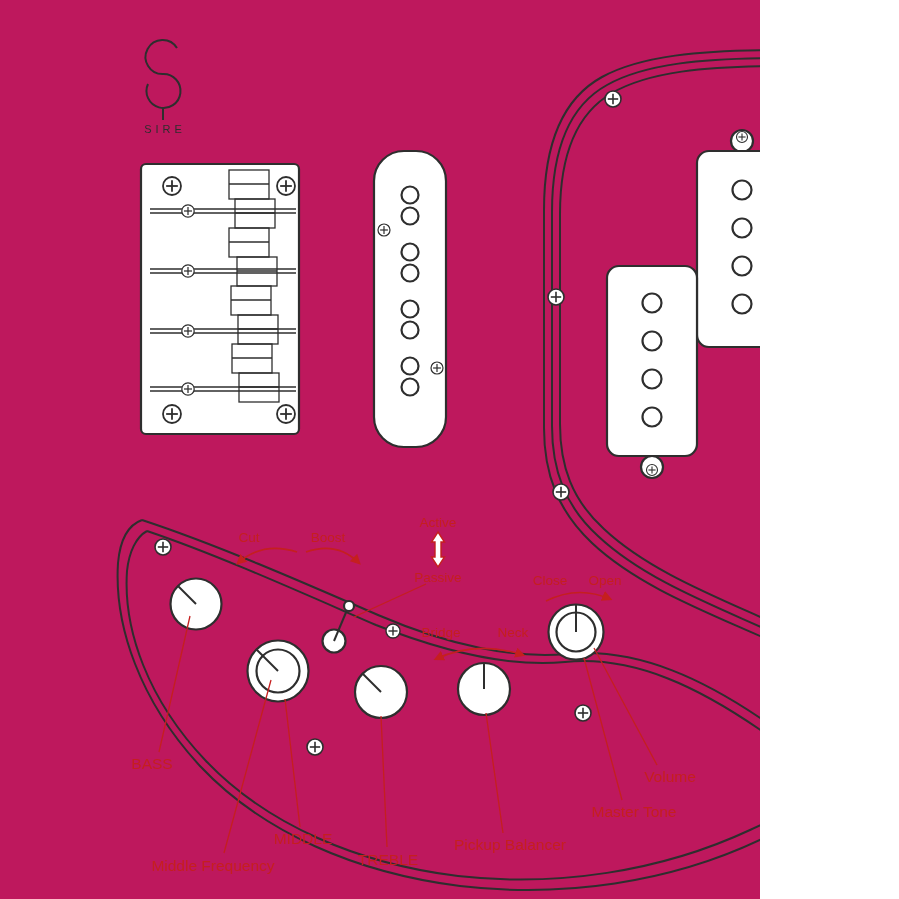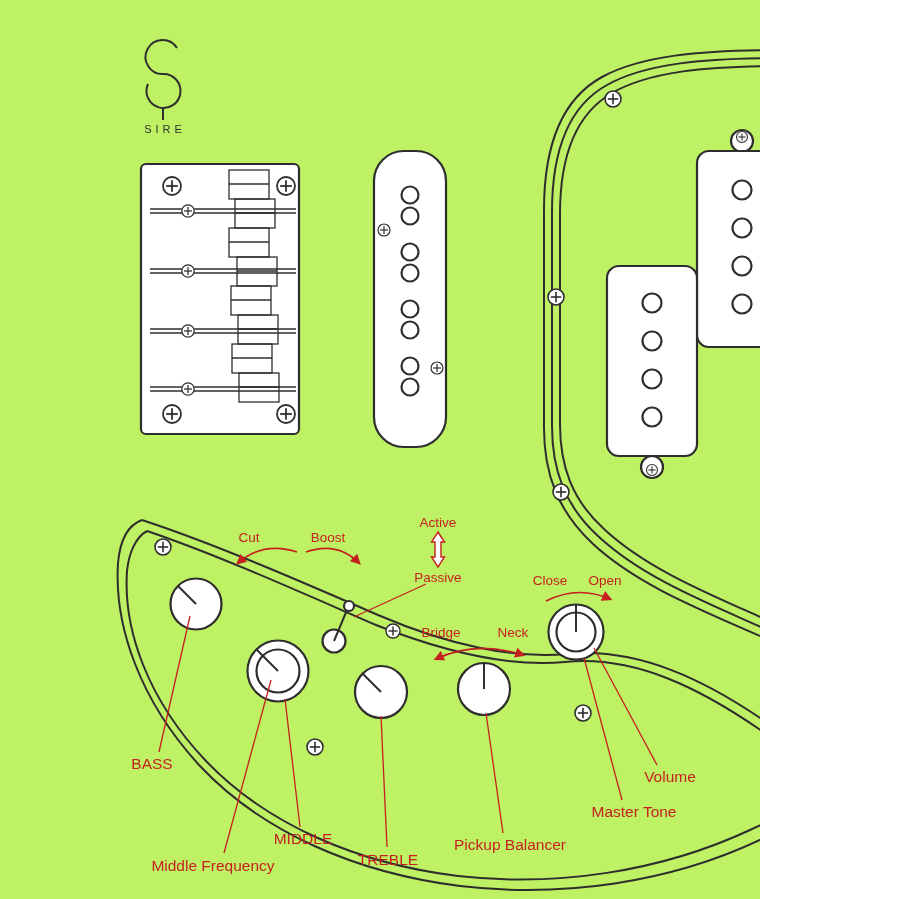--- a/index.html
+++ b/index.html
@@ -1,16 +1,16 @@
 <!DOCTYPE html>
 <html><head>
 <meta charset="utf-8">
 <style>
   html,body{margin:0;padding:0;background:#ffffff}
-  .stage{position:relative;width:760px;height:899px;background:#bef264;overflow:hidden;
+  .stage{position:relative;width:760px;height:899px;background:#be185d;overflow:hidden;
          font-family:"Liberation Sans", sans-serif}
   svg text{font-family:"Liberation Sans", sans-serif}
   .ink{stroke:#2e2e2e;fill:none;stroke-width:2}
   .ink-thin{stroke:#2e2e2e;fill:none;stroke-width:1.3}
   .ink-fill{stroke:#2e2e2e;fill:#ffffff;stroke-width:2.2}
   .red{stroke:#c51f1f;fill:none;stroke-width:1.6}
   .red-lead{stroke:#c51f1f;fill:none;stroke-width:1.3}
   .ann{fill:#c51f1f;font-size:13.5px}
   .lbl{fill:#c51f1f;font-size:15.5px}
   .logo-text{fill:#2e2e2e;font-size:11px;letter-spacing:4px}

